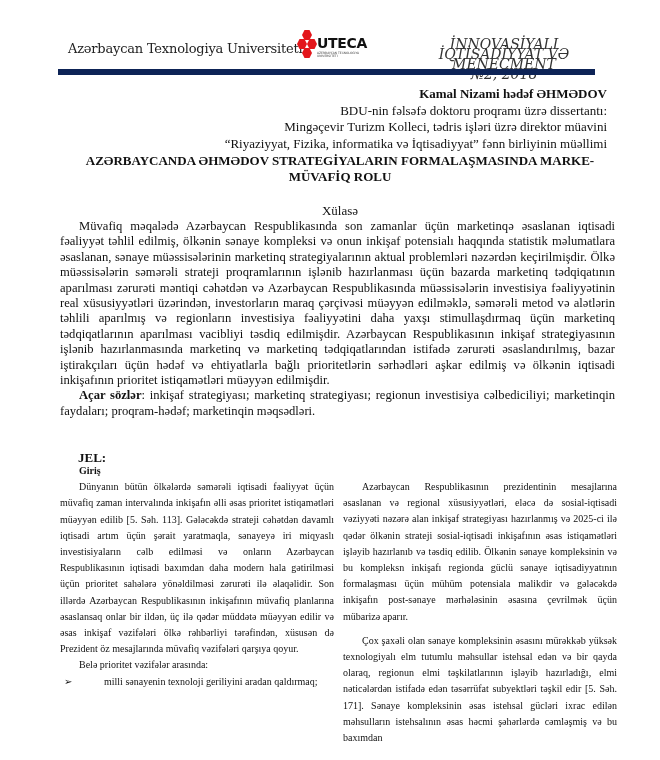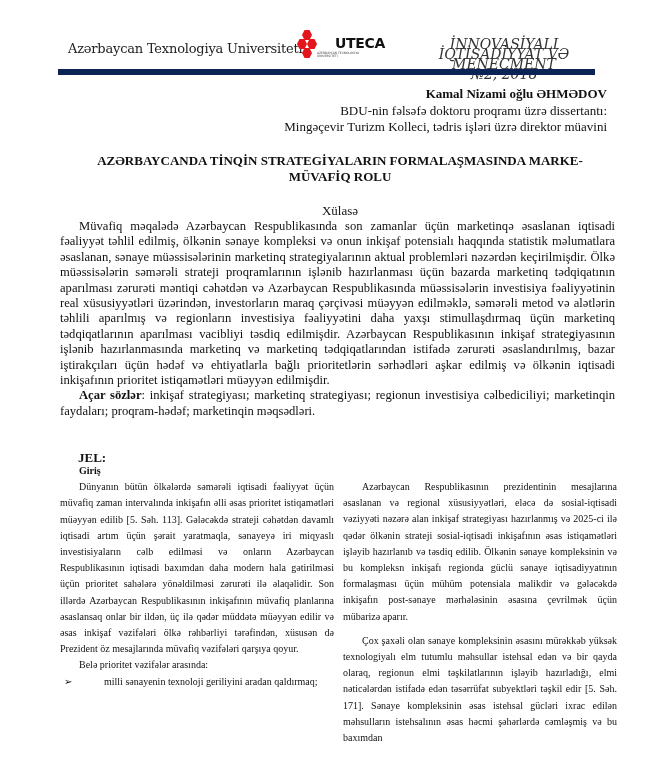--- a/index.html
+++ b/index.html
@@ -1,21 +1,21 @@
 <!DOCTYPE html>
 <html><head>
 <meta charset="utf-8">
 <style>
   html, body { margin: 0; padding: 0; background: #ffffff; }
   body { width: 660px; height: 760px; overflow: hidden; position: relative; font-family: "Liberation Serif", serif; color: #111; }
   .page { position: absolute; left: 0; top: 0; width: 660px; height: 760px; }
   .hdr { position: absolute; left: 58px; top: 30px; width: 538px; height: 36px; }
   .hdr-left { position: absolute; left: 10px; top: 11px; font-family: "DejaVu Serif", serif; font-size: 13px; color: #222; letter-spacing: -0.2px; white-space: nowrap; }
   .logo { position: absolute; left: 241px; top: 0px; width: 75px; height: 34px; }
-  .logo-text { position: absolute; left: 18px; top: 5px; font-family: "DejaVu Sans", sans-serif; font-weight: bold; font-size: 14px; color: #111; letter-spacing: -0.3px; margin-left: 18px; }
+  .logo-text { position: absolute; left: 18px; top: 5px; font-family: "DejaVu Sans", sans-serif; font-weight: bold; font-size: 14px; color: #111; letter-spacing: -0.3px; }
   .logo-sub { position: absolute; left: 18px; top: 22px; font-family: "DejaVu Sans", sans-serif; font-size: 3px; color: #444; line-height: 3px; width: 50px; }
   .hex { position: absolute; width: 10px; height: 10px; background: #e3161b; clip-path: polygon(25% 0,75% 0,100% 50%,75% 100%,25% 100%,0 50%); }
   .hdr-right { position: absolute; left: 346px; top: 9px; width: 200px; text-align: center; font-family: "DejaVu Serif", serif; font-style: italic; font-size: 14px; color: #333; line-height: 10px; }
   .hdr-bar { position: absolute; left: 58px; top: 69px; width: 537px; height: 6px; background: #0d2356; }
 
   .author { position: absolute; right: 53px; top: 86px; text-align: right; font-size: 13px; line-height: 16.5px; }
   .author .name { font-weight: bold; }
   .title { position: absolute; left: 60px; top: 153px; width: 560px; text-align: center; font-weight: bold; font-size: 13px; line-height: 16px; }
   .abs-h { position: absolute; left: 60px; top: 203px; width: 560px; text-align: center; font-weight: normal; font-size: 13px; }
   .abstract { position: absolute; left: 60px; top: 219px; width: 555px; font-size: 12.6px; line-height: 15.4px; text-align: justify; }
@@ -47,27 +47,28 @@
       <span class="logo-sub">AZERBAYCAN TEXNOLOGIYA UNIVERSITETI</span>
     </div>
     <div class="hdr-right">
       <div>İNNOVASİYALI İQTİSADİYYAT VƏ MENECMENT</div>
       <div>№2, 2018</div>
     </div>
   </div>
   <div class="hdr-bar"></div>
 
   <div class="author">
-    <div class="name">Kamal Nizami oğlu ƏHMƏDOV</div>
+    <div class="name">Kamal Nizami hədəf ƏHMƏDOV</div>
     <div>BDU-nin  fəlsəfə doktoru proqramı üzrə dissertantı:</div>
     <div>Mingəçevir Turizm Kolleci, tədris işləri üzrə direktor müavini</div>
+    <div>“Riyaziyyat, Fizika, informatika və İqtisadiyyat”  fənn birliyinin müəllimi</div>
   </div>
 
   <div class="title">
-    <div>AZƏRBAYCANDA TİNQİN STRATEGİYALARIN FORMALAŞMASINDA MARKE-</div>
+    <div>AZƏRBAYCANDA ƏHMƏDOV STRATEGİYALARIN FORMALAŞMASINDA MARKE-</div>
     <div>MÜVAFİQ ROLU</div>
   </div>
 
   <div class="abs-h">Xülasə</div>
   <div class="abstract">
     <p>Müvafiq məqalədə Azərbaycan Respublikasında son zamanlar üçün marketinqə əsaslanan iqtisadi fəaliyyət təhlil edilmiş, ölkənin sənaye kompleksi və onun inkişaf potensialı haqqında statistik məlumatlara əsaslanan, sənaye müəssisələrinin marketinq strategiyalarının aktual problemləri nəzərdən keçirilmişdir. Ölkə müəssisələrin səmərəli strateji proqramlarının işlənib hazırlanması üçün bazarda marketinq tədqiqatının aparılması zərurəti məntiqi cəhətdən və Azərbaycan Respublikasında müəssisələrin investisiya fəaliyyətinin real xüsusiyyətləri üzərindən, investorların  maraq çərçivəsi müəyyən edilməklə, səmərəli metod və alətlərin təhlili aparılmış və regionların investisiya fəaliyyətini daha yaxşı stimullaşdırmaq üçün marketinq tədqiqatlarının aparılması vacibliyi təsdiq edilmişdir. Azərbaycan Respublikasının inkişaf strategiyasının işlənib hazırlanmasında marketinq və marketinq tədqiqatlarından istifadə zərurəti əsaslandırılmış, bazar iştirakçıları üçün hədəf və ehtiyatlarla bağlı prioritetlərin sərhədləri aşkar edilmiş və ölkənin iqtisadi inkişafının prioritet istiqamətləri müəyyən edilmişdir.</p>
     <p><span class="kw-label">Açar sözlər</span><span>: inkişaf strategiyası; marketinq strategiyası; regionun investisiya cəlbediciliyi; marketinqin faydaları; proqram-hədəf; marketinqin məqsədləri.</span></p>
   </div>
 
   <div class="jel">JEL:</div>

